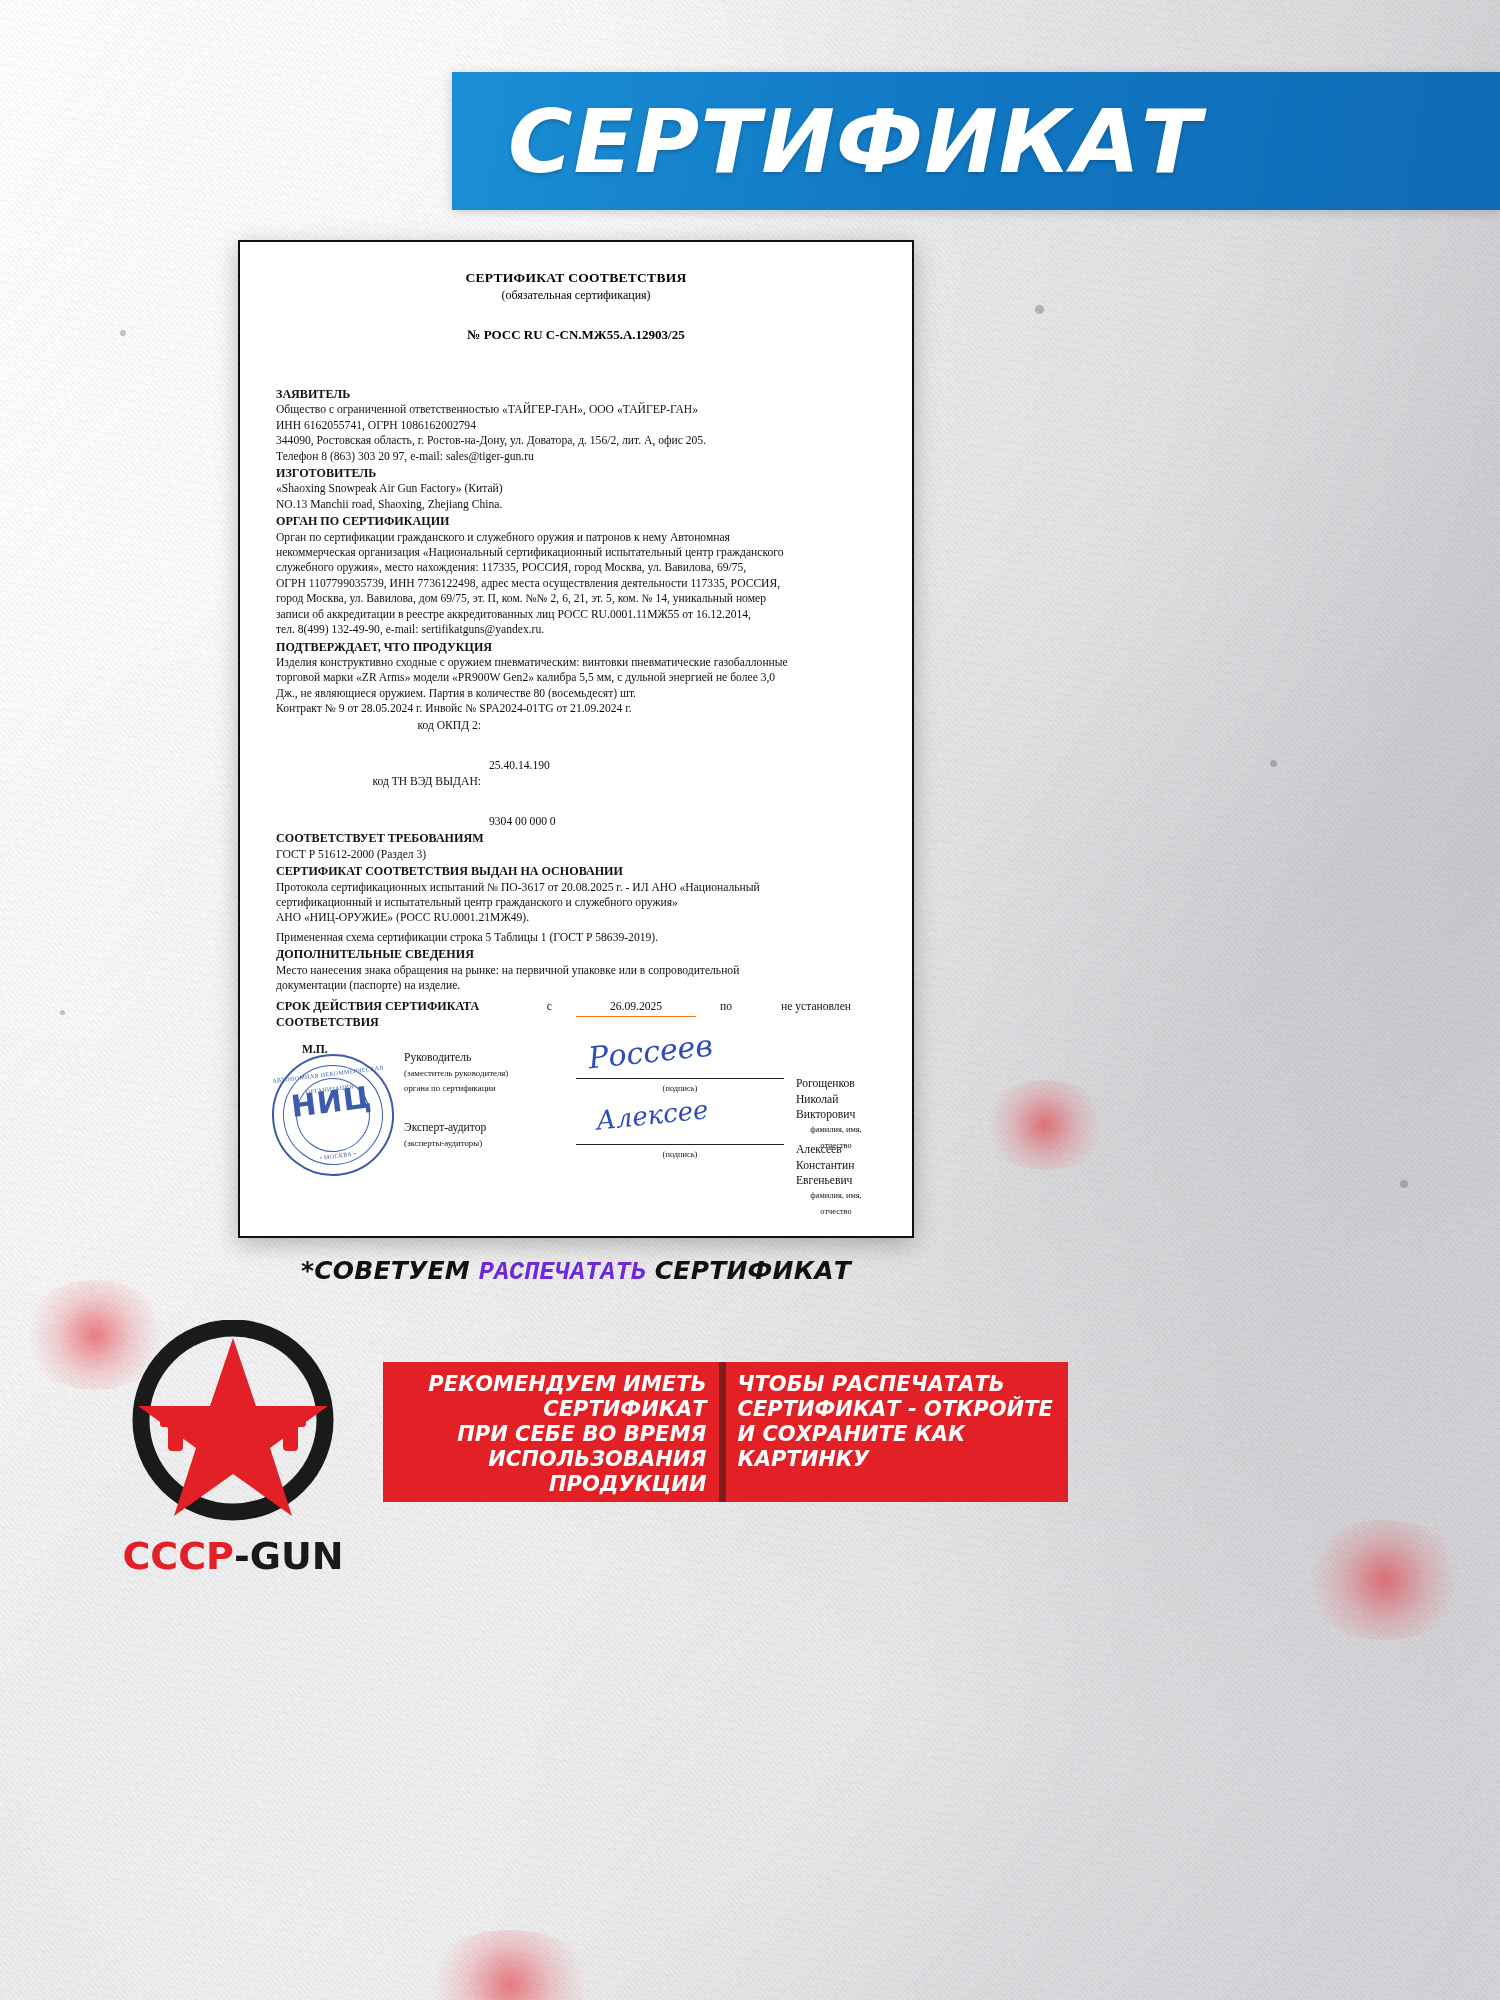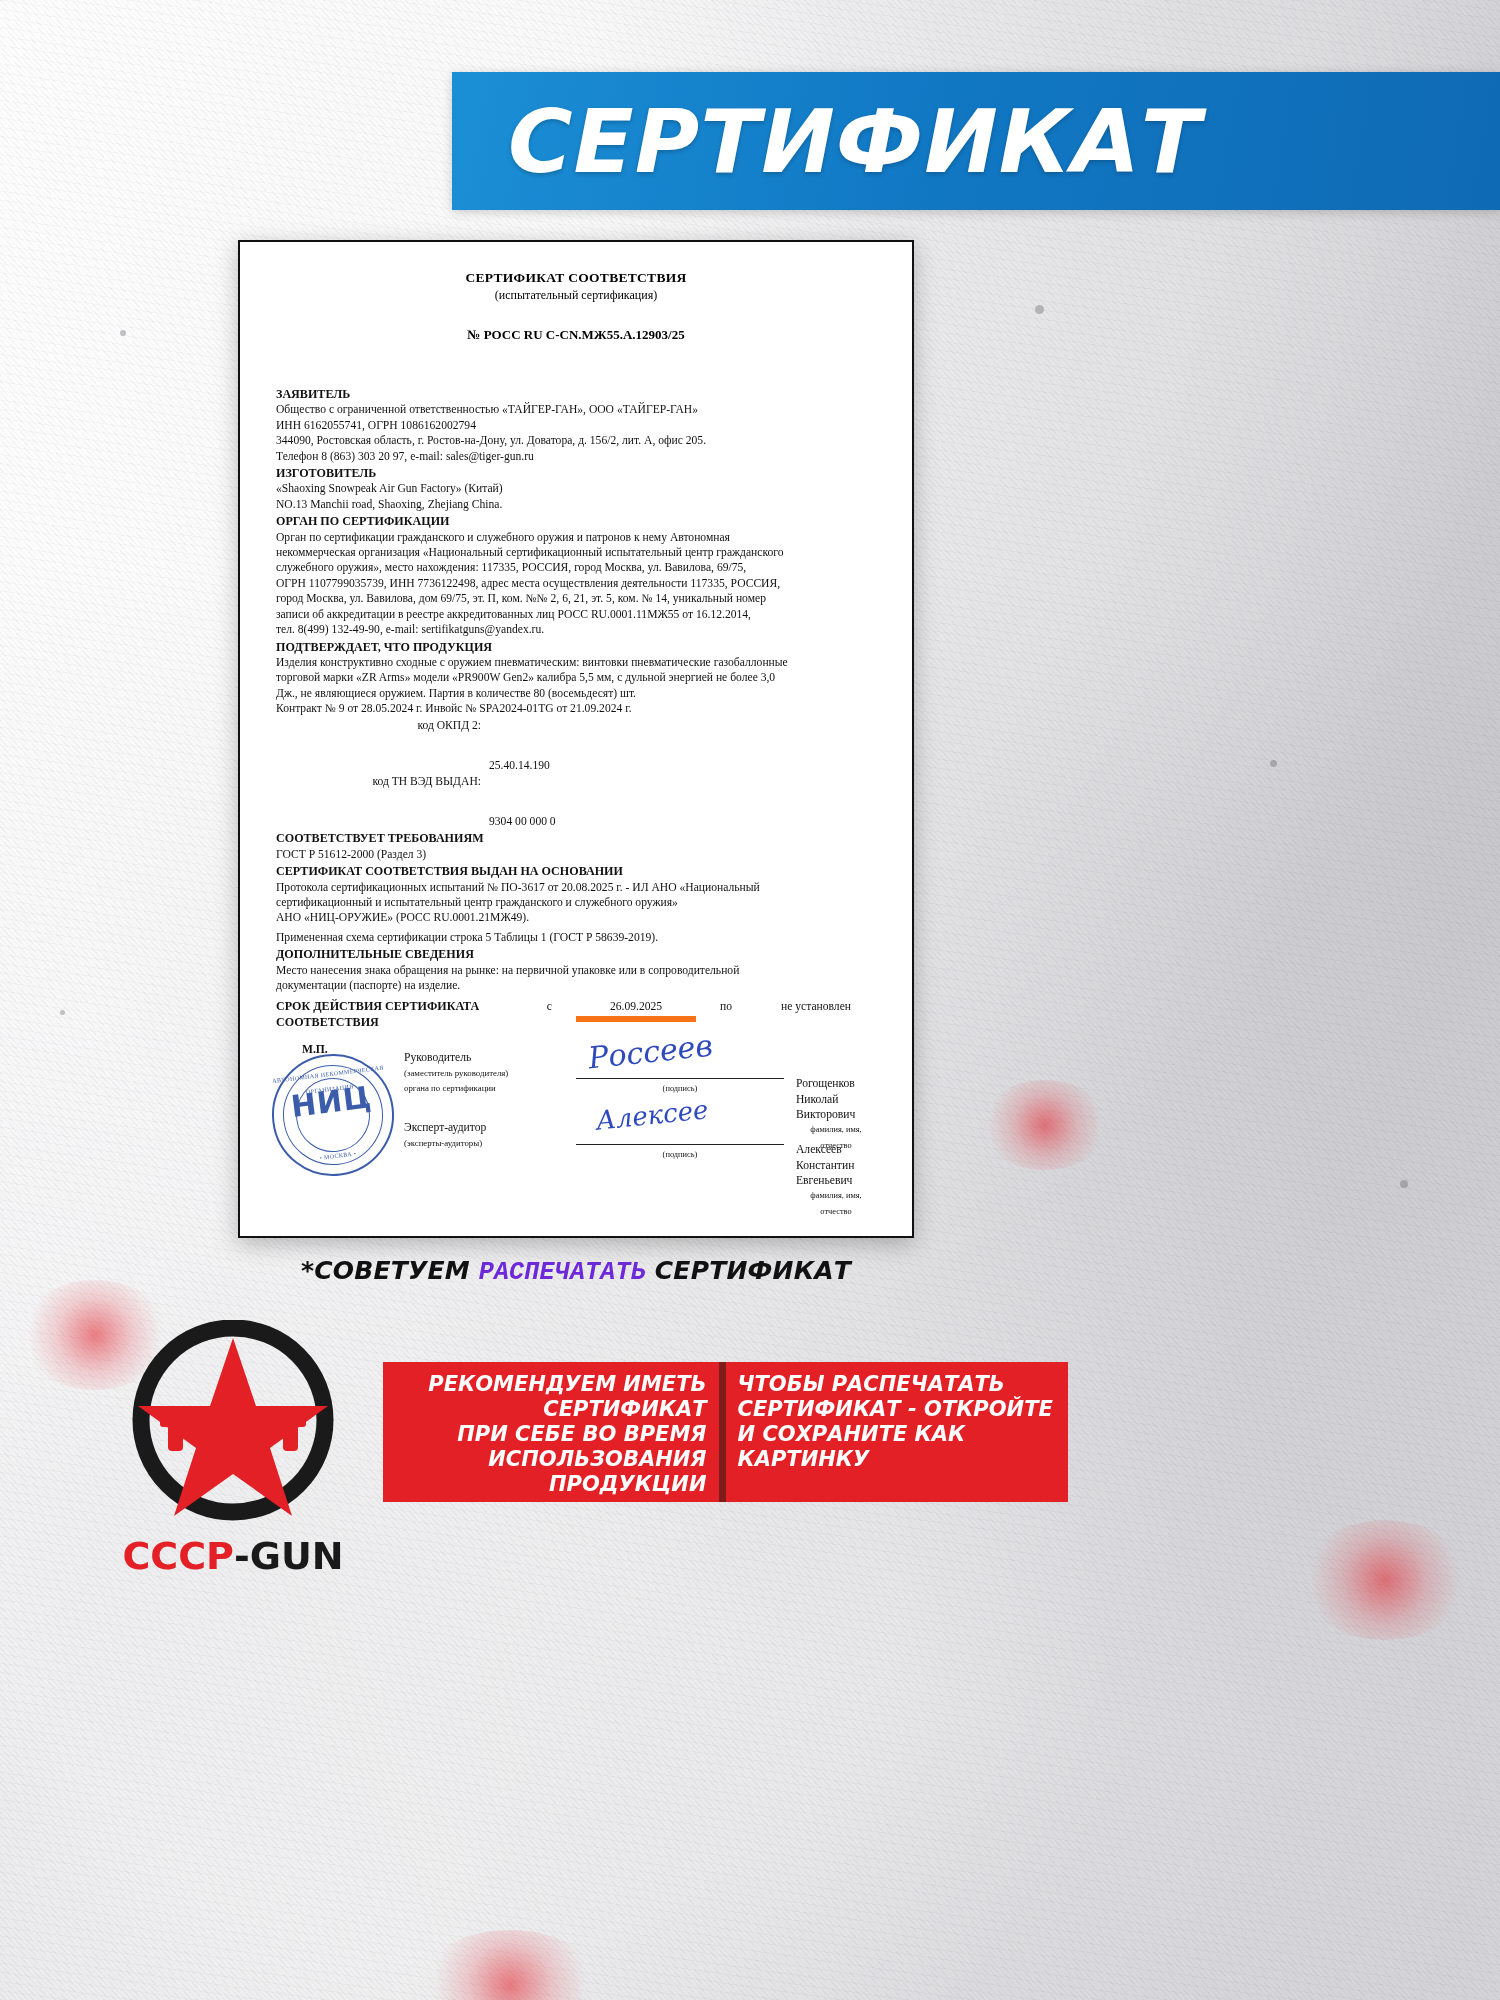--- a/index.html
+++ b/index.html
@@ -60,21 +60,21 @@
   .body-block{margin-top:44px;font-size:11.6px;line-height:15.4px;color:#111;}
   .hd{font-weight:bold;font-size:12.1px;margin-top:2px;}
   .ln{white-space:normal;}
   .codes{margin:1px 0 1px 0;display:flex;}
   .codes .lbl{width:205px;text-align:right;padding-right:8px;}
   .codes .val{width:130px;text-align:left;margin-top:40px;}
 
   .validity{display:flex;align-items:flex-start;gap:24px;margin-top:6px;}
   .validity .vhd{font-weight:bold;font-size:12.1px;}
   .validity .vfield{
-    min-width:108px;text-align:center;border-bottom:6px solid #f97316;font-size:11.6px;padding:0 6px 1px 6px;
+    min-width:108px;text-align:center;border-bottom:1px solid #f97316;font-size:11.6px;padding:0 6px 1px 6px;
   }
   .validity .vword{font-size:11.6px;padding-bottom:1px;}
 
   
   .sig-area{position:relative;margin-top:16px;height:150px;}
   .stamp{
     position:absolute;left:-4px;top:8px;width:118px;height:118px;border-radius:50%;
     border:2px solid #2b4fa3;color:#2b4fa3;opacity:.92;
     transform:rotate(-7deg);
   }
@@ -162,21 +162,21 @@
 <div class="glow" style="left:420px;top:1930px;width:180px;height:110px;"></div>
 <div class="glow" style="left:1300px;top:1520px;width:170px;height:120px;"></div>
 
 <div class="banner">
   <div class="title">СЕРТИФИКАТ</div>
 </div>
 
 <div class="sheet">
   <div class="inner">
     <div class="c-title">СЕРТИФИКАТ СООТВЕТСТВИЯ</div>
-    <div class="c-sub">(испытательный сертификация)</div>
+    <div class="c-sub">(обязательная сертификация)</div>
     <div class="c-num">№ РОСС RU C-CN.МЖ55.А.12903/25</div>
 
     <div class="body-block">
 
       <div class="hd">ЗАЯВИТЕЛЬ</div>
       <div class="ln">Общество с ограниченной ответственностью «ТАЙГЕР-ГАН», ООО «ТАЙГЕР-ГАН»</div>
       <div class="ln">ИНН 6162055741, ОГРН 1086162002794</div>
       <div class="ln">344090, Ростовская область, г. Ростов-на-Дону, ул. Доватора, д. 156/2, лит. А, офис 205.</div>
       <div class="ln">Телефон 8 (863) 303 20 97, e-mail: sales@tiger-gun.ru</div>
 

